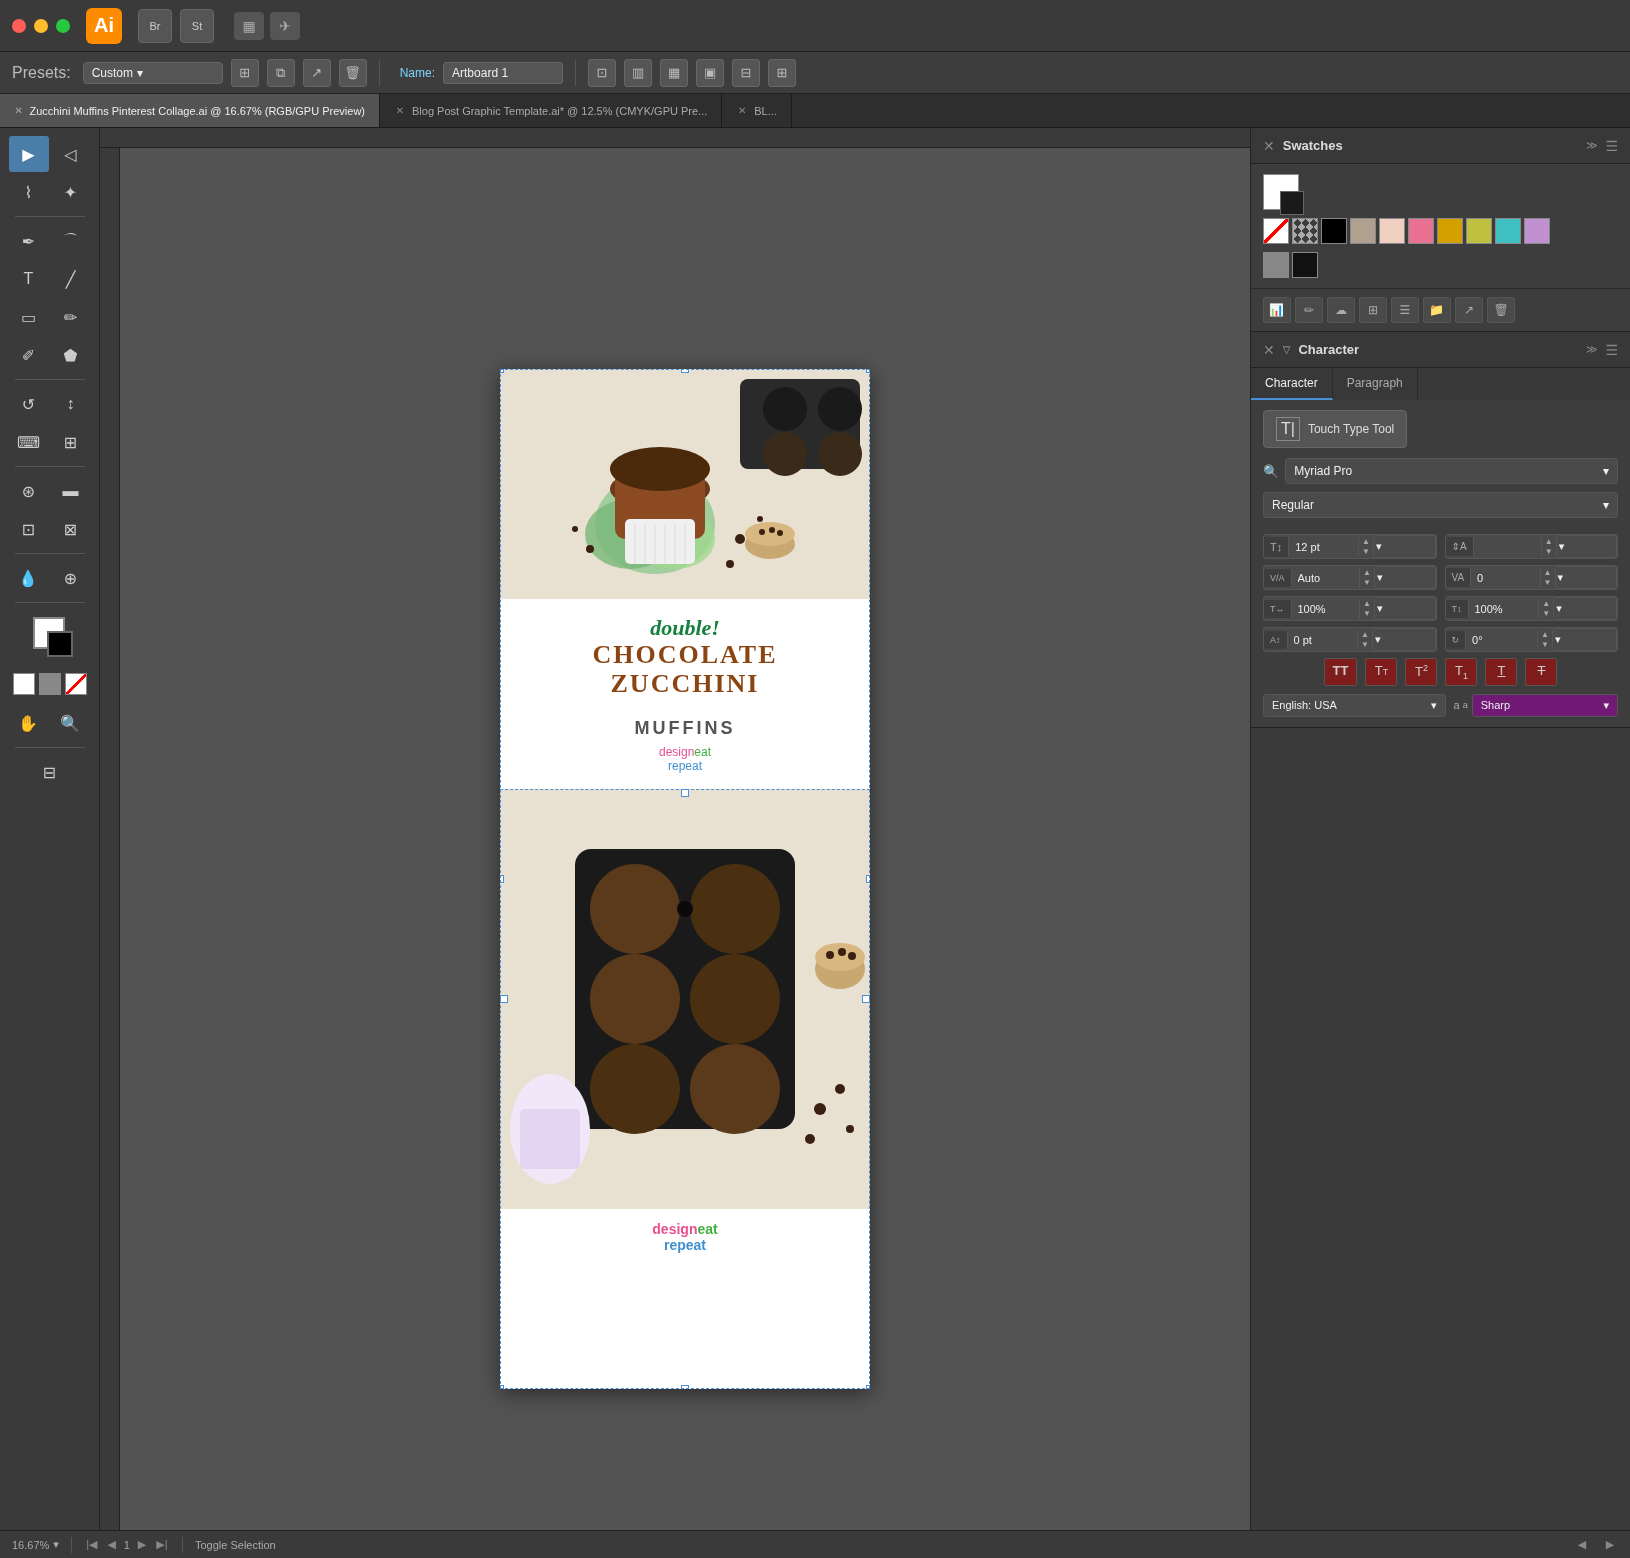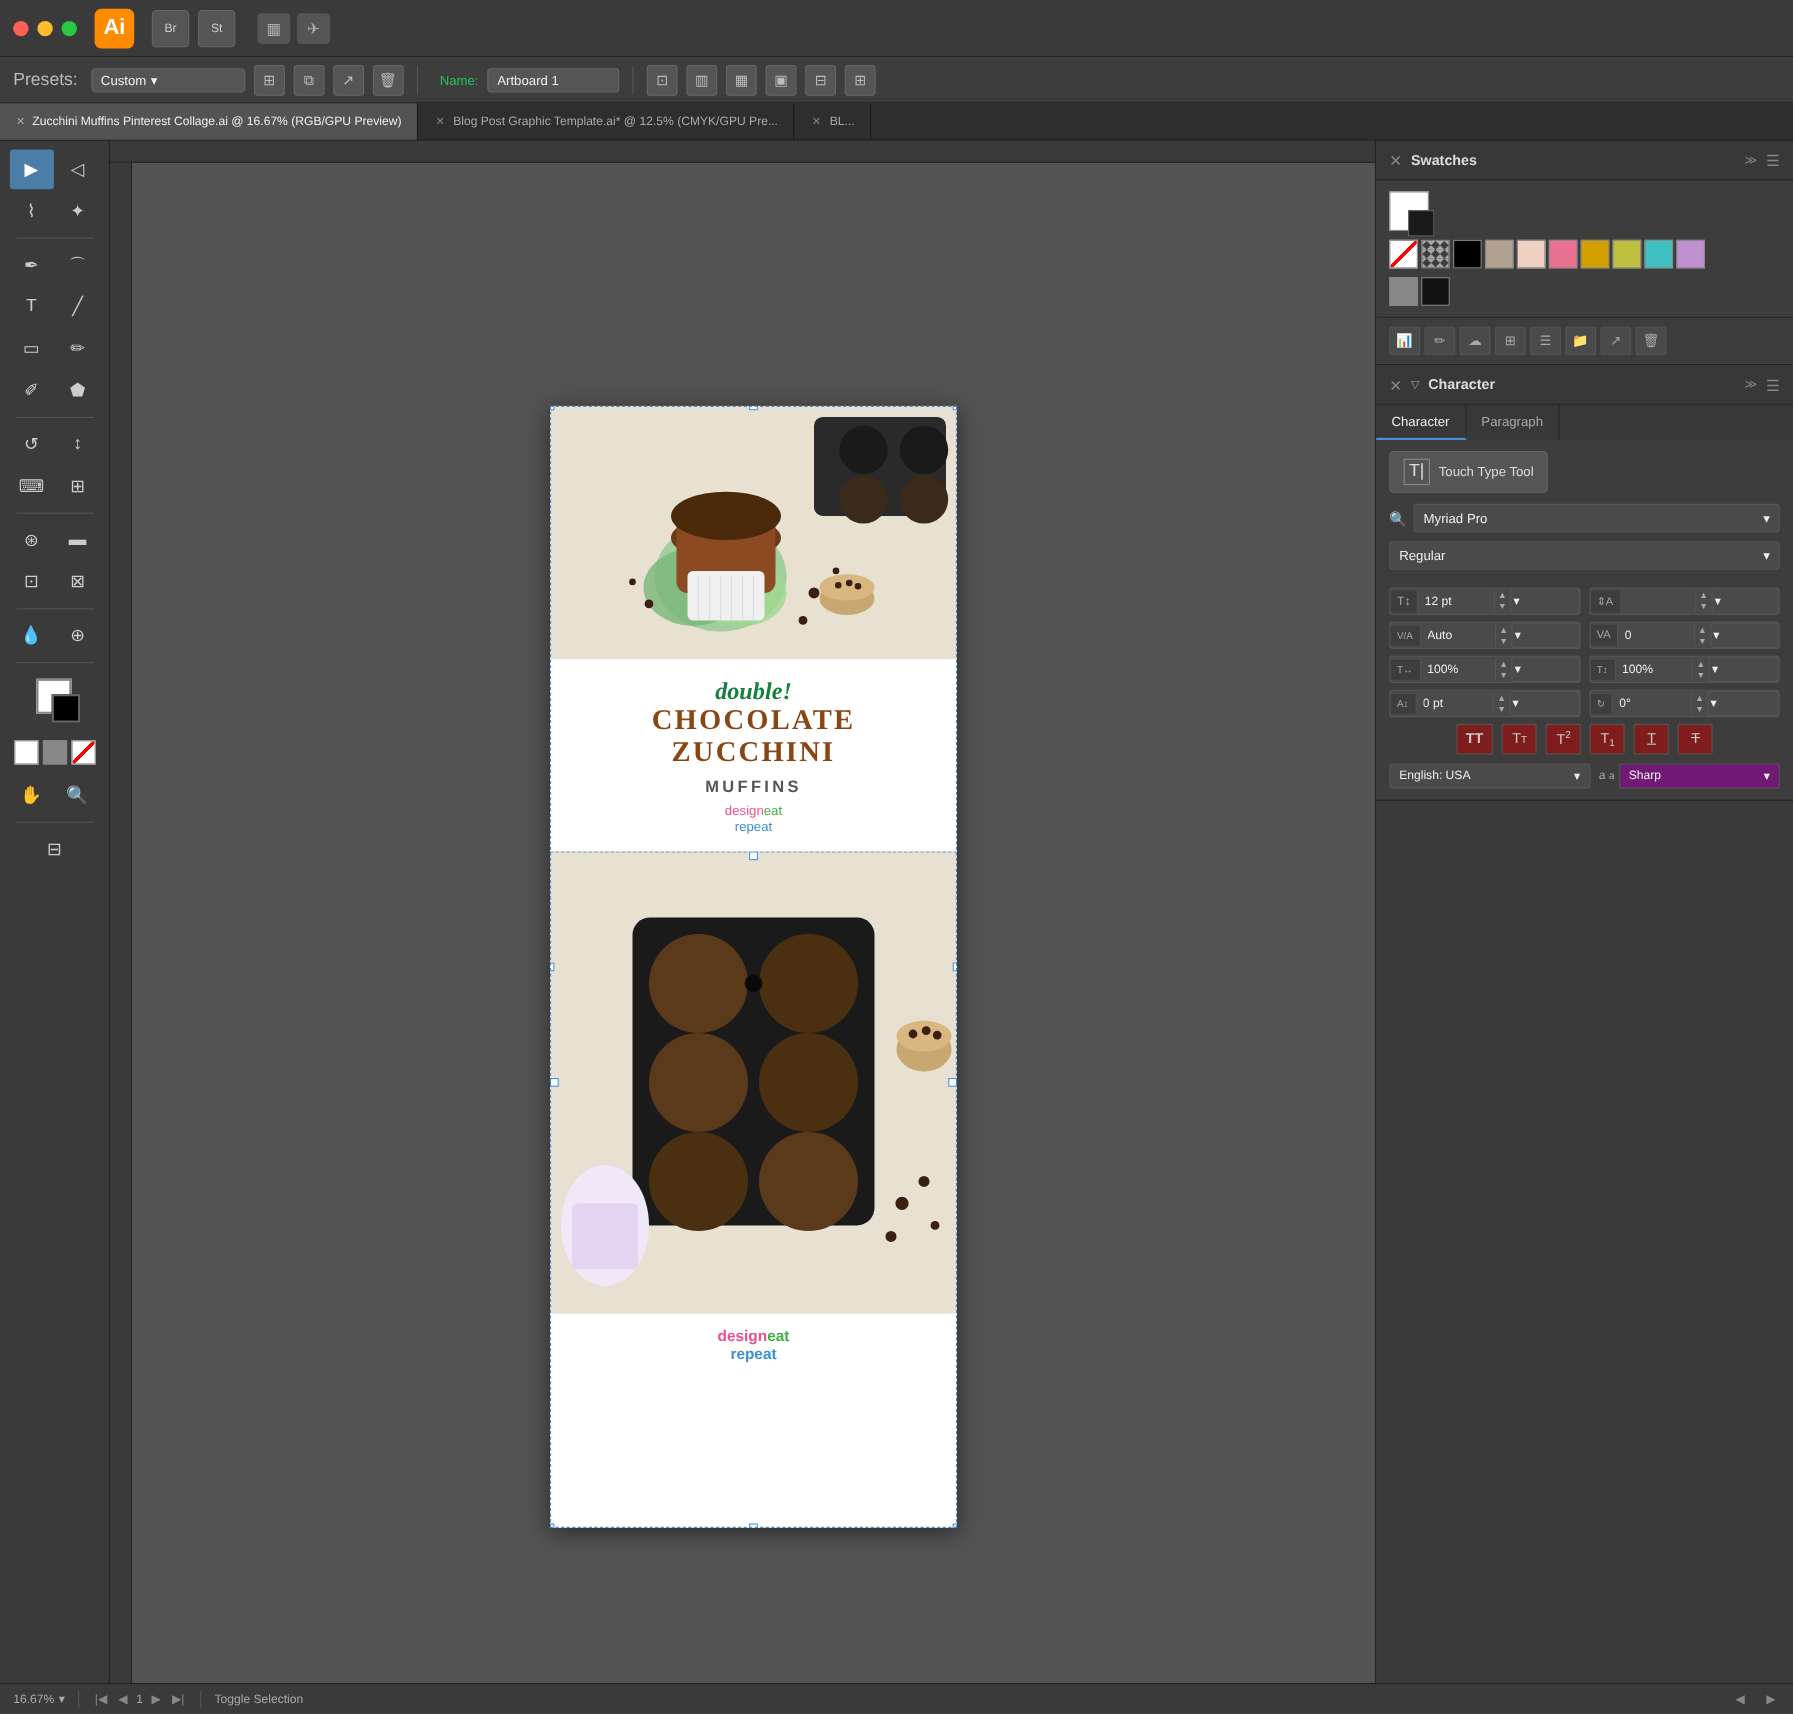--- a/index.html
+++ b/index.html
@@ -83,21 +83,21 @@
     }
     .toolbar-icon-btn {
       width: 28px; height: 28px;
       background: #555;
       border: 1px solid #666;
       border-radius: 3px;
       display: flex; align-items: center; justify-content: center;
       color: #bbb;
       font-size: 13px;
     }
-    .toolbar-name-label { color: #22c55e; font-size: 12px; margin-left: 8px; }
+    .toolbar-name-label { color: #7dd3fc; font-size: 12px; margin-left: 8px; }
     .toolbar-name-input {
       background: #555;
       border: 1px solid #666;
       border-radius: 3px;
       color: #eee;
       font-size: 12px;
       padding: 3px 8px;
       width: 120px;
     }
     .toolbar-divider { width: 1px; height: 26px; background: #555; margin: 0 4px; }
@@ -495,25 +495,25 @@
     }
     .ab-zucchini {
       font-size: 26px;
       letter-spacing: 2px;
       color: #8B4513;
       font-weight: bold;
       font-family: Georgia, serif;
       line-height: 1.1;
     }
     .ab-muffins {
-      font-size: 15px;
+      font-size: 18px;
       letter-spacing: 3px;
       color: #555;
       font-weight: bold;
-      margin-top: 8px;
+      margin-top: 19px;
     }
     .ab-logo-mid {
       font-size: 11px;
       color: #888;
       margin: 6px 0;
     }
     .ab-bottom-photo {
       width: 100%; height: 420px;
       background: #d8d0c0;
       position: relative;

